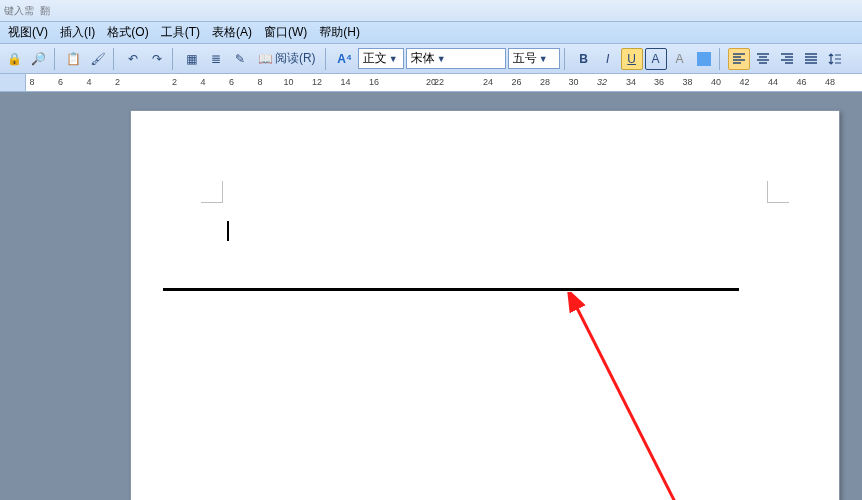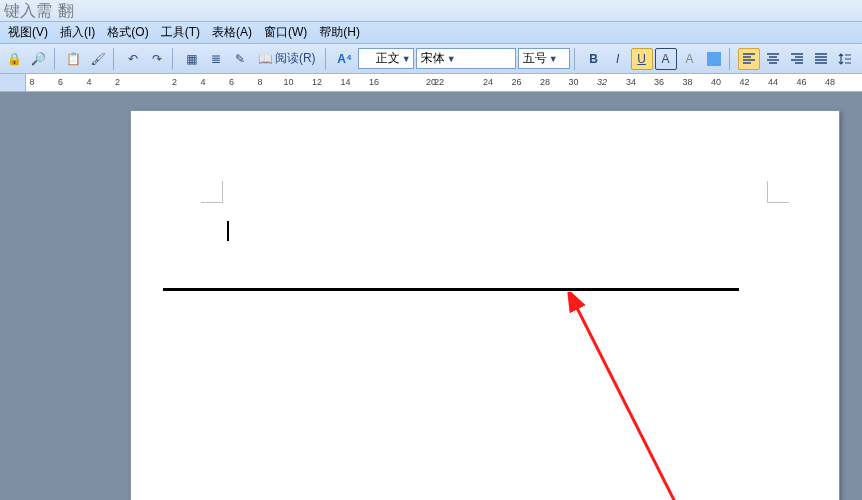--- a/index.html
+++ b/index.html
@@ -16,21 +16,21 @@
     background: linear-gradient(#e4eefb, #d4e5f9);
     height: 22px;
     line-height: 22px;
     padding-left: 4px;
     color: #333;
     border-bottom: 1px solid #a0b7d6;
     display: flex;
     align-items: center;
     justify-content: space-between;
   }
-  .titlebar .right-controls { display: flex; gap: 6px; padding-right: 16px; opacity: .6; font-size: 16px;}
+  .titlebar .right-controls { display: flex; gap: 6px; padding-right: 16px; opacity: .6; font-size: 10px;}
   .menubar {
     background: linear-gradient(#cde3fb, #bfd9f7);
     height: 22px;
     display: flex;
     align-items: center;
     padding-left: 2px;
     border-bottom: 1px solid #9cb7d8;
   }
   .menubar span {
     padding: 2px 6px;
@@ -59,21 +59,21 @@
     height: 21px;
     background: #fff;
     border: 1px solid #7b9ecf;
     display: inline-flex;
     align-items: center;
     padding: 0 2px 0 4px;
     font-size: 12px;
     gap: 2px;
   }
   .dd .arrow { font-size: 9px; color:#2a4a7a; }
-  .tb-combo-style { width: 56px; justify-content: flex-end; }
+  .tb-combo-style { width: 46px; }
   .tb-combo-font  { width: 100px; }
   .tb-combo-size  { width: 52px; }
   .bold { font-weight: bold; }
   .italic { font-style: italic; }
   .underline { text-decoration: underline; }
   .u-hl {
     background: #ffdf7f; border:1px solid #c7a43a; padding:0 3px; border-radius:2px;
   }
   .color-swatch {
     width:14px; height:14px; display:inline-block;

